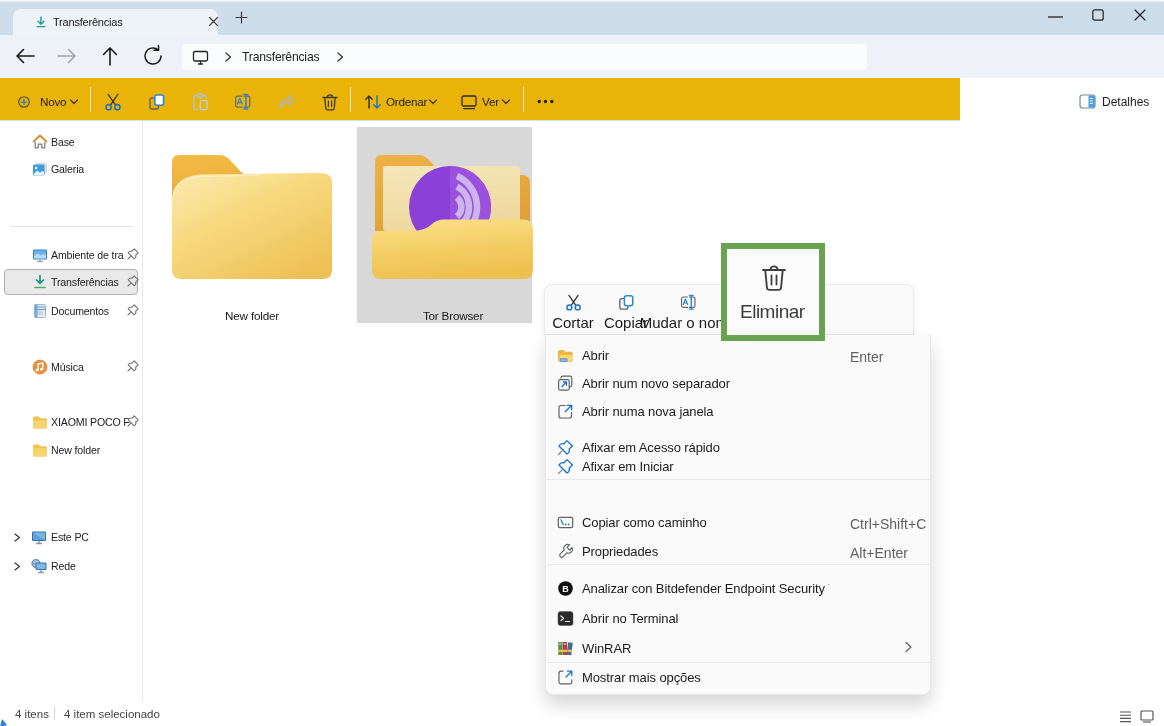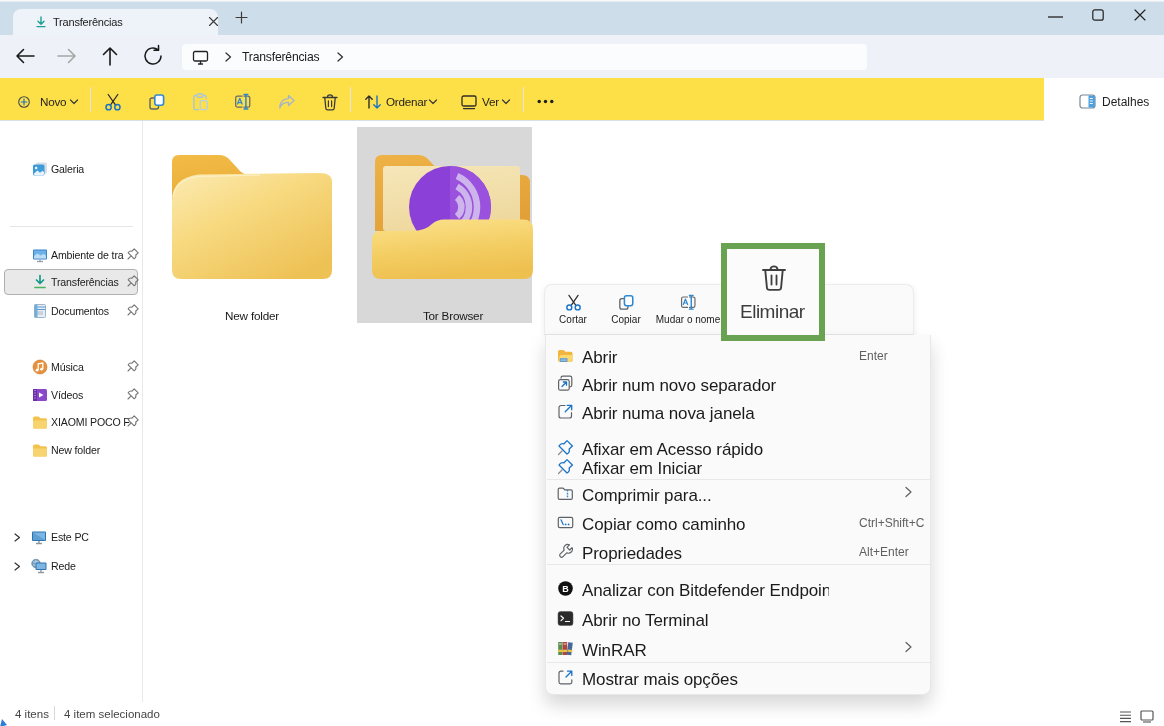--- a/index.html
+++ b/index.html
@@ -11,48 +11,48 @@
 #tab{position:absolute;left:13px;top:9px;width:205px;height:26px;background:#eef3f9;border-radius:8px 8px 0 0}
 #tab .ttext{position:absolute;left:40px;top:7px;font-size:11px;color:#1b1b1b;letter-spacing:-0.2px}
 
 #navbar{position:absolute;left:0;top:35px;width:1164px;height:43px;background:#eef2f8}
 .navbtn{position:absolute;top:5px;width:32px;height:32px}
 #crumbbox{position:absolute;left:182px;top:9px;width:685px;height:26px;background:#fafcfe;border-radius:4px}
 #crumbtext{position:absolute;left:60px;top:6px;font-size:12.2px;color:#1b1b1b;letter-spacing:-0.2px}
 #searchbox{position:absolute;left:883px;top:9px;width:268px;height:26px;background:#fdfdfe;border:1px solid #e4e7ec;border-bottom-color:#d8dce2;border-radius:4px}
 #searchbox .ph{position:absolute;left:14px;top:6px;font-size:11.6px;color:#5d5d5d;letter-spacing:-0.35px}
 
-#toolbar{position:absolute;left:0;top:78px;width:1044px;height:43px;background:#fde047;border-bottom:1px solid #d7dfe9}
+#toolbar{position:absolute;left:0;top:78px;width:960px;height:43px;background:#eab308;border-bottom:1px solid #d7dfe9}
 .tbdiv{position:absolute;top:9px;width:1px;height:25px;background:#e3e3e3}
 .tbtext{position:absolute;font-size:11.7px;color:#1f1f1f;letter-spacing:-0.25px}
 
 #sidebar{position:absolute;left:0;top:121px;width:143px;height:581px;background:#fff;border-right:1px solid #e9e9e9}
 .srow{position:absolute;left:0;width:143px;height:26px}
 .srow .slabel{position:absolute;left:51px;top:7px;font-size:10.6px;color:#1b1b1b;white-space:nowrap;letter-spacing:-0.15px}
 .srow .sicon{position:absolute;left:32px;top:5px;width:16px;height:16px}
 .pin{position:absolute;left:127px;top:6px;width:12px;height:12px}
 #selrow{position:absolute;left:4px;top:148px;width:134px;height:26px;background:#e9e9e9;border:1px solid #b0b0b0;border-radius:4px}
 
 #content{position:absolute;left:144px;top:121px;width:1020px;height:581px;background:#fff}
 .flabel{position:absolute;font-size:11.7px;color:#1a1a1a;text-align:center;letter-spacing:-0.2px}
 #seltile{position:absolute;left:213px;top:6px;width:175px;height:196px;background:#d8d8d8}
 
 #statusbar{position:absolute;left:0;top:702px;width:1164px;height:24px;background:#fff;font-size:11.5px;color:#444}
 
 #minitb{position:absolute;left:544px;top:284px;width:370px;height:51px;background:#fafafa;border:1px solid #ececec;border-bottom:1px solid #e4e4e4;border-radius:8px 8px 0 0;box-shadow:0 2px 6px rgba(0,0,0,0.08)}
 #ctxmenu{position:absolute;left:545px;top:335px;width:386px;height:360px;background:#fafafa;border:1px solid #e8e8e8;border-top:none;border-radius:0 0 8px 8px;box-shadow:0 10px 18px rgba(0,0,0,0.16)}
 .mrow{position:absolute;left:0;width:386px;height:28px}
-.mrow .mlabel{position:absolute;left:36px;top:8px;font-size:17px;color:#1b1b1b;white-space:nowrap;letter-spacing:-0.1px}
+.mrow .mlabel{position:absolute;left:36px;top:8px;font-size:13px;color:#1b1b1b;white-space:nowrap;letter-spacing:-0.1px}
 .mrow .micon{position:absolute;left:11px;top:7px;width:17px;height:17px}
-.mrow .msc{position:absolute;left:313px;top:9px;font-size:12px;color:#5f5f5f;white-space:nowrap}
+.mrow .msc{position:absolute;left:304px;top:9px;font-size:14px;color:#5f5f5f;white-space:nowrap}
 .msep{position:absolute;left:1px;width:384px;height:1px;background:#e8e8e8}
 .mchev{position:absolute;left:356px;top:8px;width:12px;height:12px}
 
 #greenbox{position:absolute;left:721px;top:243px;width:104px;height:98px;background:#fbfbfb;border:6px solid #69a351}
-.mtblabel{position:absolute;top:28.5px;font-size:10px;color:#1b1b1b;white-space:nowrap;transform:translateX(-50%)}
+.mtblabel{position:absolute;top:28.5px;font-size:15px;color:#1b1b1b;white-space:nowrap;transform:translateX(-50%)}
 </style>
 </head>
 <body>
 <div id="root">
   <div id="titlebar">
     <div class="topline"></div>
     <div id="tab">
       <svg style="position:absolute;left:22px;top:6.5px" width="12" height="12" viewBox="0 0 12 12">
           <path d="M6 1 V8 M3 5.2 L6 8.2 L9 5.2" stroke="#1d9f93" stroke-width="1.4" fill="none" stroke-linecap="round" stroke-linejoin="round"></path>
           <path d="M2 10.6 H10" stroke="#1d9f93" stroke-width="1.4" stroke-linecap="round"></path>
@@ -177,20 +177,27 @@
 
     <svg style="position:absolute;left:1079px;top:16px" width="17" height="15" viewBox="0 0 17 15">
         <rect x="1" y="1" width="15" height="13" rx="2.5" fill="#fff" stroke="#7a8794" stroke-width="1.2"></rect>
         <path d="M9.5 1.6 h4.5 a1.9 1.9 0 0 1 1.9 1.9 v8 a1.9 1.9 0 0 1 -1.9 1.9 H9.5 Z" fill="#4da0dd"></path>
         <path d="M10.8 4.5 h3 M10.8 7 h3 M10.8 9.5 h3" stroke="#fff" stroke-width="0.9"></path>
       </svg>
     <div style="position:absolute;left:1102px;top:16.5px;font-size:12px;color:#1f1f1f">Detalhes</div>
   </div>
 
   <div id="sidebar">
+    <div class="srow" style="top:8px">
+      <svg class="sicon" viewBox="0 0 16 16">
+          <path d="M1.5 7.5 L8 1.5 L14.5 7.5" fill="none" stroke="#d98a2b" stroke-width="1.8" stroke-linejoin="round" stroke-linecap="round"></path>
+          <path d="M3.3 8 V13.8 H6.3 V10.3 H9.7 V13.8 H12.7 V8" fill="none" stroke="#8f8f8f" stroke-width="1.5" stroke-linejoin="round"></path>
+        </svg>
+      <div class="slabel">Base</div>
+    </div>
     <div class="srow" style="top:35px">
       <svg class="sicon" viewBox="0 0 16 16">
           <rect x="4" y="1.5" width="11" height="11" rx="1.5" fill="#d8dee5"></rect>
           <rect x="1" y="3.5" width="11.5" height="11" rx="1.5" fill="#3f9cdb"></rect>
           <circle cx="4.2" cy="7" r="1.2" fill="#fff"></circle>
           <path d="M1.5 13 L5.5 9.5 L8 11.8 L10.5 9.8 L12 11.2 V13 a1.5 1.5 0 0 1 -1.5 1.5 H3 Z" fill="#e9f3fb"></path>
         </svg>
       <div class="slabel">Galeria</div>
     </div>
     <div style="position:absolute;left:10px;top:105px;width:123px;height:1px;background:#e5e5e5"></div>
@@ -235,33 +242,20 @@
     </div>
     <div class="srow" style="top:233px">
       <svg class="sicon" viewBox="0 0 16 16">
           <circle cx="8" cy="8" r="7" fill="#e8913c"></circle>
           <circle cx="8" cy="8" r="7" fill="none" stroke="#c9732a" stroke-width="0.6"></circle>
           <path d="M6.2 11.2 V4.8 L10.8 4 V10.2" stroke="#fff" stroke-width="1.3" fill="none"></path>
           <circle cx="5" cy="11.2" r="1.4" fill="#fff"></circle>
           <circle cx="9.6" cy="10.2" r="1.4" fill="#fff"></circle>
         </svg>
       <div class="slabel">Música</div>
-      <svg class="pin" viewBox="0 0 12 12">
-          <path d="M7.2 0.8 L11.2 4.8 L8.8 7 C9.2 8.5 8.6 10 7.2 10.8 L1.2 4.8 C2 3.4 3.5 2.8 5 3.2 Z" fill="none" stroke="#737373" stroke-width="1.1" stroke-linejoin="round"></path>
-          <path d="M3.6 8.4 L1 11" stroke="#737373" stroke-width="1.1" stroke-linecap="round"></path>
-        </svg>
-    </div>
-    <div class="srow" style="top:261px">
-      <svg class="sicon" viewBox="0 0 16 16">
-          <rect x="1" y="2" width="14" height="12" rx="1.5" fill="#8947c9"></rect>
-          <rect x="1" y="2" width="4" height="12" fill="#6c2fa8"></rect>
-          <path d="M2 3.5 h2 M2 6 h2 M2 8.5 h2 M2 11 h2" stroke="#b68ae0" stroke-width="0.8"></path>
-          <path d="M7 5.5 L11.5 8 L7 10.5 Z" fill="#fff"></path>
-        </svg>
-      <div class="slabel">Vídeos</div>
       <svg class="pin" viewBox="0 0 12 12">
           <path d="M7.2 0.8 L11.2 4.8 L8.8 7 C9.2 8.5 8.6 10 7.2 10.8 L1.2 4.8 C2 3.4 3.5 2.8 5 3.2 Z" fill="none" stroke="#737373" stroke-width="1.1" stroke-linejoin="round"></path>
           <path d="M3.6 8.4 L1 11" stroke="#737373" stroke-width="1.1" stroke-linecap="round"></path>
         </svg>
     </div>
     <div class="srow" style="top:288px">
       <svg class="sicon" viewBox="0 0 16 16">
           <path d="M1 13.5 V4 q0 -1.5 1.5 -1.5 H6 q1 0 1.5 0.8 l0.8 1 H13.5 q1.5 0 1.5 1.5 V13.5 q0 1 -1.5 1 H2.5 q-1.5 0 -1.5 -1 Z" fill="#f3c24d"></path>
           <path d="M1 6.5 H15" stroke="#e5ad36" stroke-width="0.8"></path>
           <path d="M1 6.2 H15 V13 q0 1.5 -1.5 1.5 H2.5 q-1.5 0 -1.5 -1.5 Z" fill="#f8d470"></path>
@@ -428,30 +422,20 @@
       <div class="mlabel">Afixar em Acesso rápido</div>
     </div>
     <div class="mrow" style="top:116px">
       <svg class="micon" viewBox="0 0 17 17">
           <path d="M10 1.6 L15.4 7 L12.2 10 C12.7 12 11.9 14 10 15 L2 7 C3 5.1 5 4.3 7 4.8 Z" fill="none" stroke="#1973c8" stroke-width="1.3" stroke-linejoin="round"></path>
           <path d="M5 12 L1.5 15.5" stroke="#8a8a8a" stroke-width="1.2" stroke-linecap="round"></path>
         </svg>
       <div class="mlabel">Afixar em Iniciar</div>
     </div>
     <div class="msep" style="top:144px"></div>
-    <div class="mrow" style="top:143px">
-      <svg class="micon" viewBox="0 0 17 17">
-          <path d="M1.2 13 V4.5 q0 -1.3 1.3 -1.3 H5.6 q0.9 0 1.4 0.7 l0.7 0.9 H14 q1.3 0 1.3 1.3 V13 q0 1.3 -1.3 1.3 H2.5 q-1.3 0 -1.3 -1.3 Z" fill="none" stroke="#5f6368" stroke-width="1.2"></path>
-          <path d="M10.5 5 v1.6 m0 1.2 v1.6 m0 1.2 v1.6" stroke="#2f88d0" stroke-width="1.4"></path>
-        </svg>
-      <div class="mlabel">Comprimir para...</div>
-      <svg class="mchev" viewBox="0 0 12 12">
-          <path d="M4 1.5 L9 6 L4 10.5" stroke="#5f5f5f" stroke-width="1.2" fill="none" stroke-linecap="round" stroke-linejoin="round"></path>
-        </svg>
-    </div>
     <div class="mrow" style="top:201px">
       <svg class="micon" viewBox="0 0 17 17">
           <path d="M15 4.6 a3.9 3.9 0 0 1 -5.2 5.2 L6 13.6 a1.9 1.9 0 0 1 -2.7 -2.7 L7.2 7.1 A3.9 3.9 0 0 1 12.4 1.9 L10 4.3 L12.7 7 L15 4.6 Z" fill="none" stroke="#5f6368" stroke-width="1.2" stroke-linejoin="round"></path>
         </svg>
       <div class="mlabel">Propriedades</div>
       <div class="msc">Alt+Enter</div>
     </div>
     <div class="mrow" style="top:171.5px">
       <svg class="micon" viewBox="0 0 17 17">
           <rect x="1.3" y="3.3" width="14.4" height="10.4" rx="1.5" fill="none" stroke="#5f6368" stroke-width="1.2"></rect>

